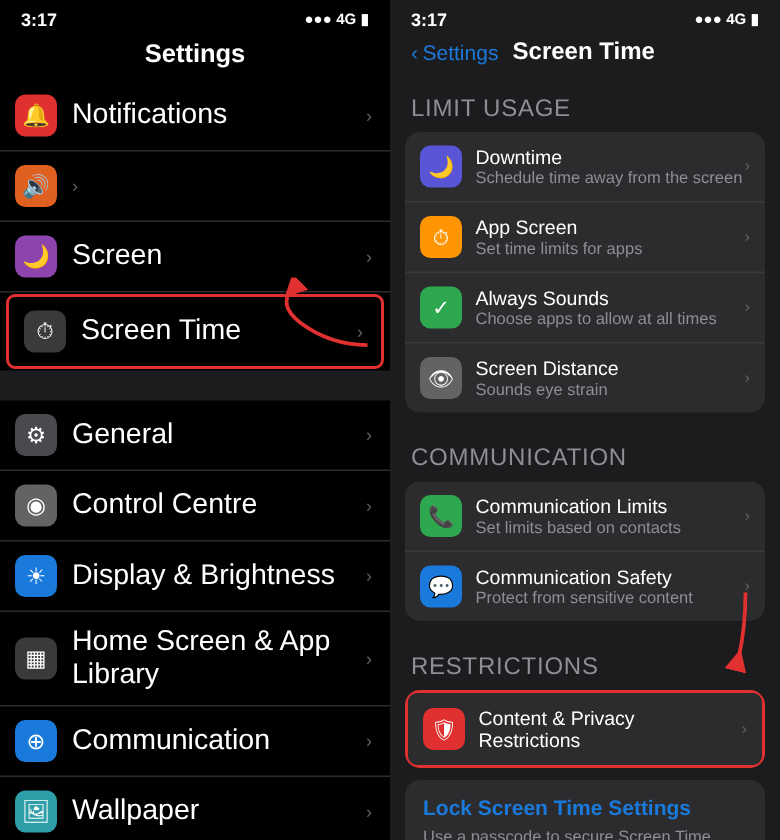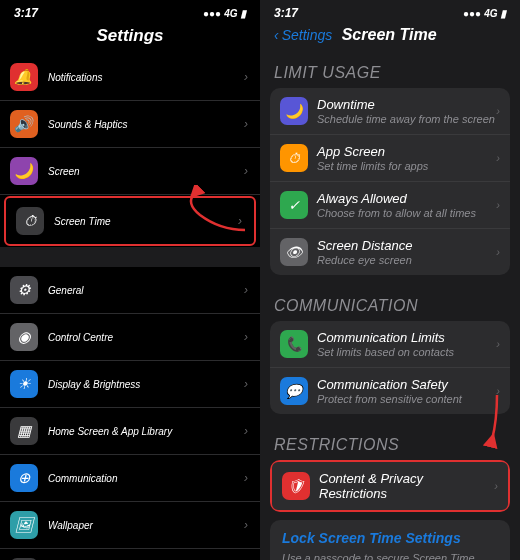--- a/index.html
+++ b/index.html
@@ -73,21 +73,21 @@
       display: flex;
       align-items: center;
       justify-content: center;
       margin-right: 10px;
       font-size: 15px;
       flex-shrink: 0;
     }
 
     .settings-item .item-label {
       flex: 1;
-      font-size: 10px;
+      font-size: 19px;
       color: #fff;
     }
 
     .settings-item .chevron {
       color: #636366;
       font-size: 12px;
     }
 
     .section-divider {
       height: 20px;
@@ -239,21 +239,20 @@
       color: #8e8e93;
       line-height: 1.4;
     }
 
     
     .panels-wrapper {
       display: flex;
       position: relative;
       width: 520px;
       height: 464px;
-      font-style: italic;
     }
 
     .left-arrow-overlay {
       position: absolute;
       left: 180px;
       top: 185px;
       z-index: 10;
       pointer-events: none;
     }
 
@@ -284,21 +283,20 @@
     <div class="settings-list">
 
       <div class="settings-item">
         <div class="item-icon icon-red">🔔</div>
         <span class="item-label">Notifications</span>
         <span class="chevron">›</span>
       </div>
 
       <div class="settings-item">
         <div class="item-icon icon-orange-sound">🔊</div>
-        <span class="item-label">Sounds &amp; Haptics</span>
         <span class="chevron">›</span>
       </div>
 
       <div class="settings-item">
         <div class="item-icon icon-purple">🌙</div>
         <span class="item-label">Screen</span>
         <span class="chevron">›</span>
       </div>
 
       <div class="settings-item highlighted">
@@ -402,31 +400,31 @@
           <div class="r-text">
             <div class="r-title">App Screen</div>
             <div class="r-subtitle">Set time limits for apps</div>
           </div>
           <span class="r-chevron">›</span>
         </div>
 
         <div class="right-item">
           <div class="r-icon" style="background:#2ea84f;">✓</div>
           <div class="r-text">
-            <div class="r-title">Always Allowed</div>
-            <div class="r-subtitle">Choose from to allow at all times</div>
+            <div class="r-title">Always Sounds</div>
+            <div class="r-subtitle">Choose apps to allow at all times</div>
           </div>
           <span class="r-chevron">›</span>
         </div>
 
         <div class="right-item">
           <div class="r-icon" style="background:#636366;">👁</div>
           <div class="r-text">
             <div class="r-title">Screen Distance</div>
-            <div class="r-subtitle">Reduce eye screen</div>
+            <div class="r-subtitle">Sounds eye strain</div>
           </div>
           <span class="r-chevron">›</span>
         </div>
 
       </div>
 
       <div class="section-header">COMMUNICATION</div>
       <div class="right-group">
 
         <div class="right-item">

